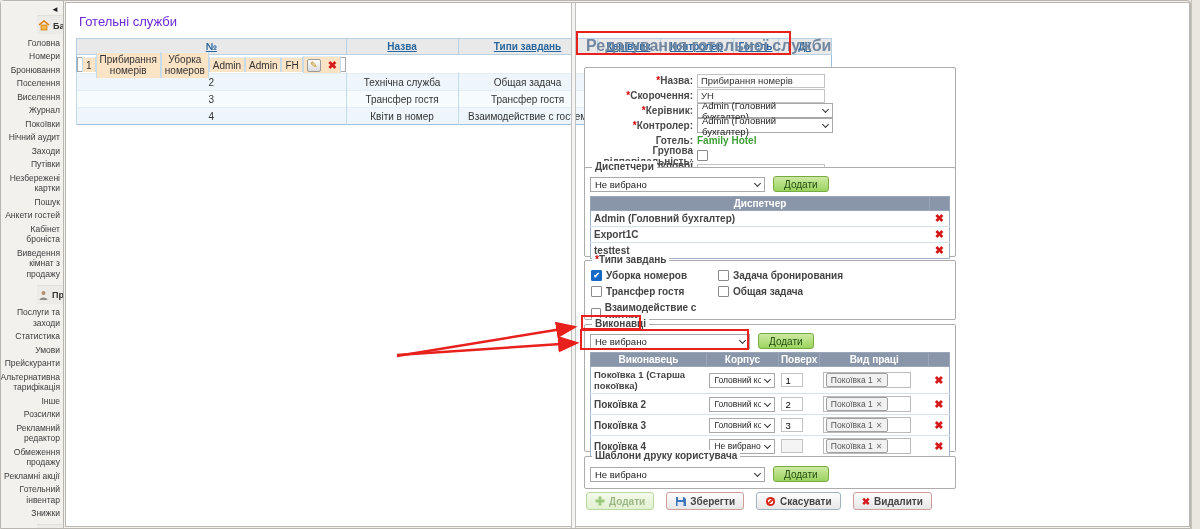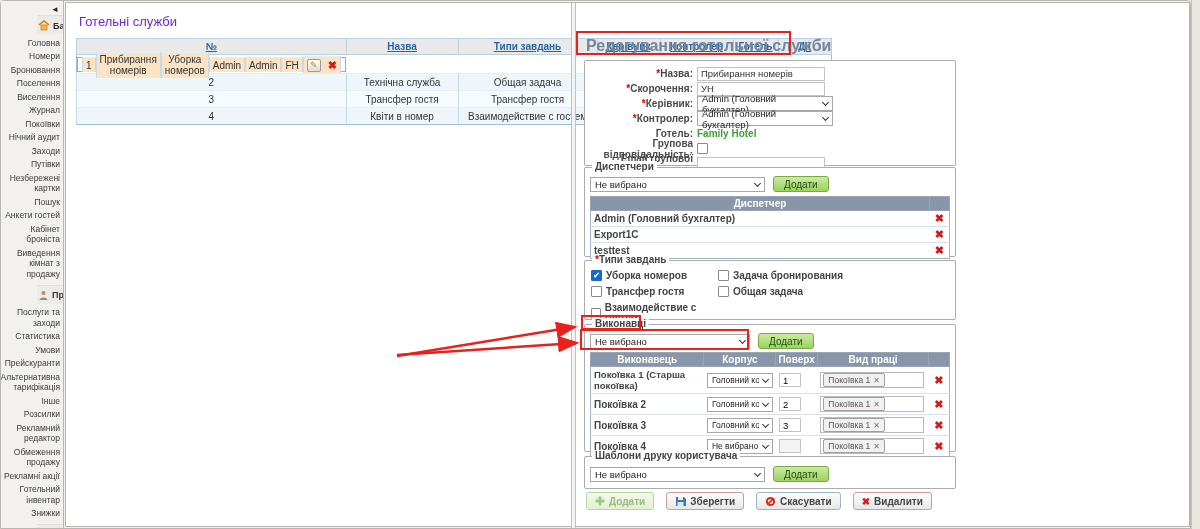--- a/index.html
+++ b/index.html
@@ -54,21 +54,21 @@
   .cb.on { background:#1868c8; border-color:#1868c8; }
   .cb.on::after { content:"✔"; color:#fff; font-size:8px; line-height:8px; }
 
   .add-btn { height:16px; background:linear-gradient(#cde9a2,#9cd45f); border:1px solid #77ab42; border-radius:3px; font-size:10px; color:#234d11; padding:0 10px; cursor:pointer; font-family:"Liberation Sans",sans-serif; }
 
   
   .inner-tbl { border-collapse:collapse; border:1px solid #9fb3c8; width:360px; }
   .inner-tbl th { background:#8996a9; color:#fff; font-size:10px; font-weight:bold; padding:1px 2px; border:1px solid #9aa6b7; }
   .inner-tbl td { font-size:10px; color:#444; font-weight:bold; padding:2px 3px; border-top:1px solid #d4e2ee; background:#fff; }
 
-  .chip-field { display:inline-flex; align-items:center; border:1px solid #bbb; background:#fff; height:16px; padding:1px 2px; width:104px; }
+  .chip-field { display:inline-flex; align-items:center; border:1px solid #bbb; background:#fff; height:16px; padding:1px 2px; width:88px; }
   .chip { display:inline-flex; align-items:center; gap:3px; border:1px solid #a0a0a0; border-radius:2px; background:#f1f1f1; font-size:8.5px; font-weight:normal; color:#555; padding:1px 4px; }
   .chip .rm { color:#777; font-size:8px; cursor:pointer; }
   .floor-inp { width:22px; height:14px; border:1px solid #c3c3c3; font-size:9.5px; text-align:left; padding:0 3px; font-family:"Liberation Sans",sans-serif; }
 
   
   .btn-row { position:absolute; left:2px; top:489px; display:flex; gap:12px; }
   .abtn { display:inline-flex; align-items:center; gap:4px; height:18px; padding:0 8px; border-radius:3px; background:linear-gradient(#fdfdfd,#e7e7e7); font-size:10px; font-weight:bold; color:#444; cursor:pointer; font-family:"Liberation Sans",sans-serif; }
   .abtn.save, .abtn.del { border:1px solid #cf9b9b; }
   .abtn.cancel { border:1px solid #9fb3c0; }
   .abtn.disabled { background:linear-gradient(#f3faea,#e2f0d2); border:1px solid #b9d8a0; color:#9cb985; cursor:default; }
@@ -214,21 +214,21 @@
           </td>
       </tr>
     </tbody>
   </table>
 
   <div class="splitter"></div>
 
   <div class="panel">
     <div class="panel-title">Редагування готельної служби</div>
 
-    <div class="box" style="top:57px; height:106px; padding:5px 4px;">
+    <div class="box" style="top:64px; height:106px; padding:5px 4px;">
       <div class="frow">
         <span class="flabel"><span class="star">*</span><span>Назва:</span></span>
         <input class="tinput" value="Прибирання номерів" style="">
       </div>
       <div class="frow">
         <span class="flabel"><span class="star">*</span><span>Скорочення:</span></span>
         <input class="tinput" value="УН" style="">
       </div>
       <div class="frow">
         <span class="flabel"><span class="star">*</span><span>Керівник:</span></span>

